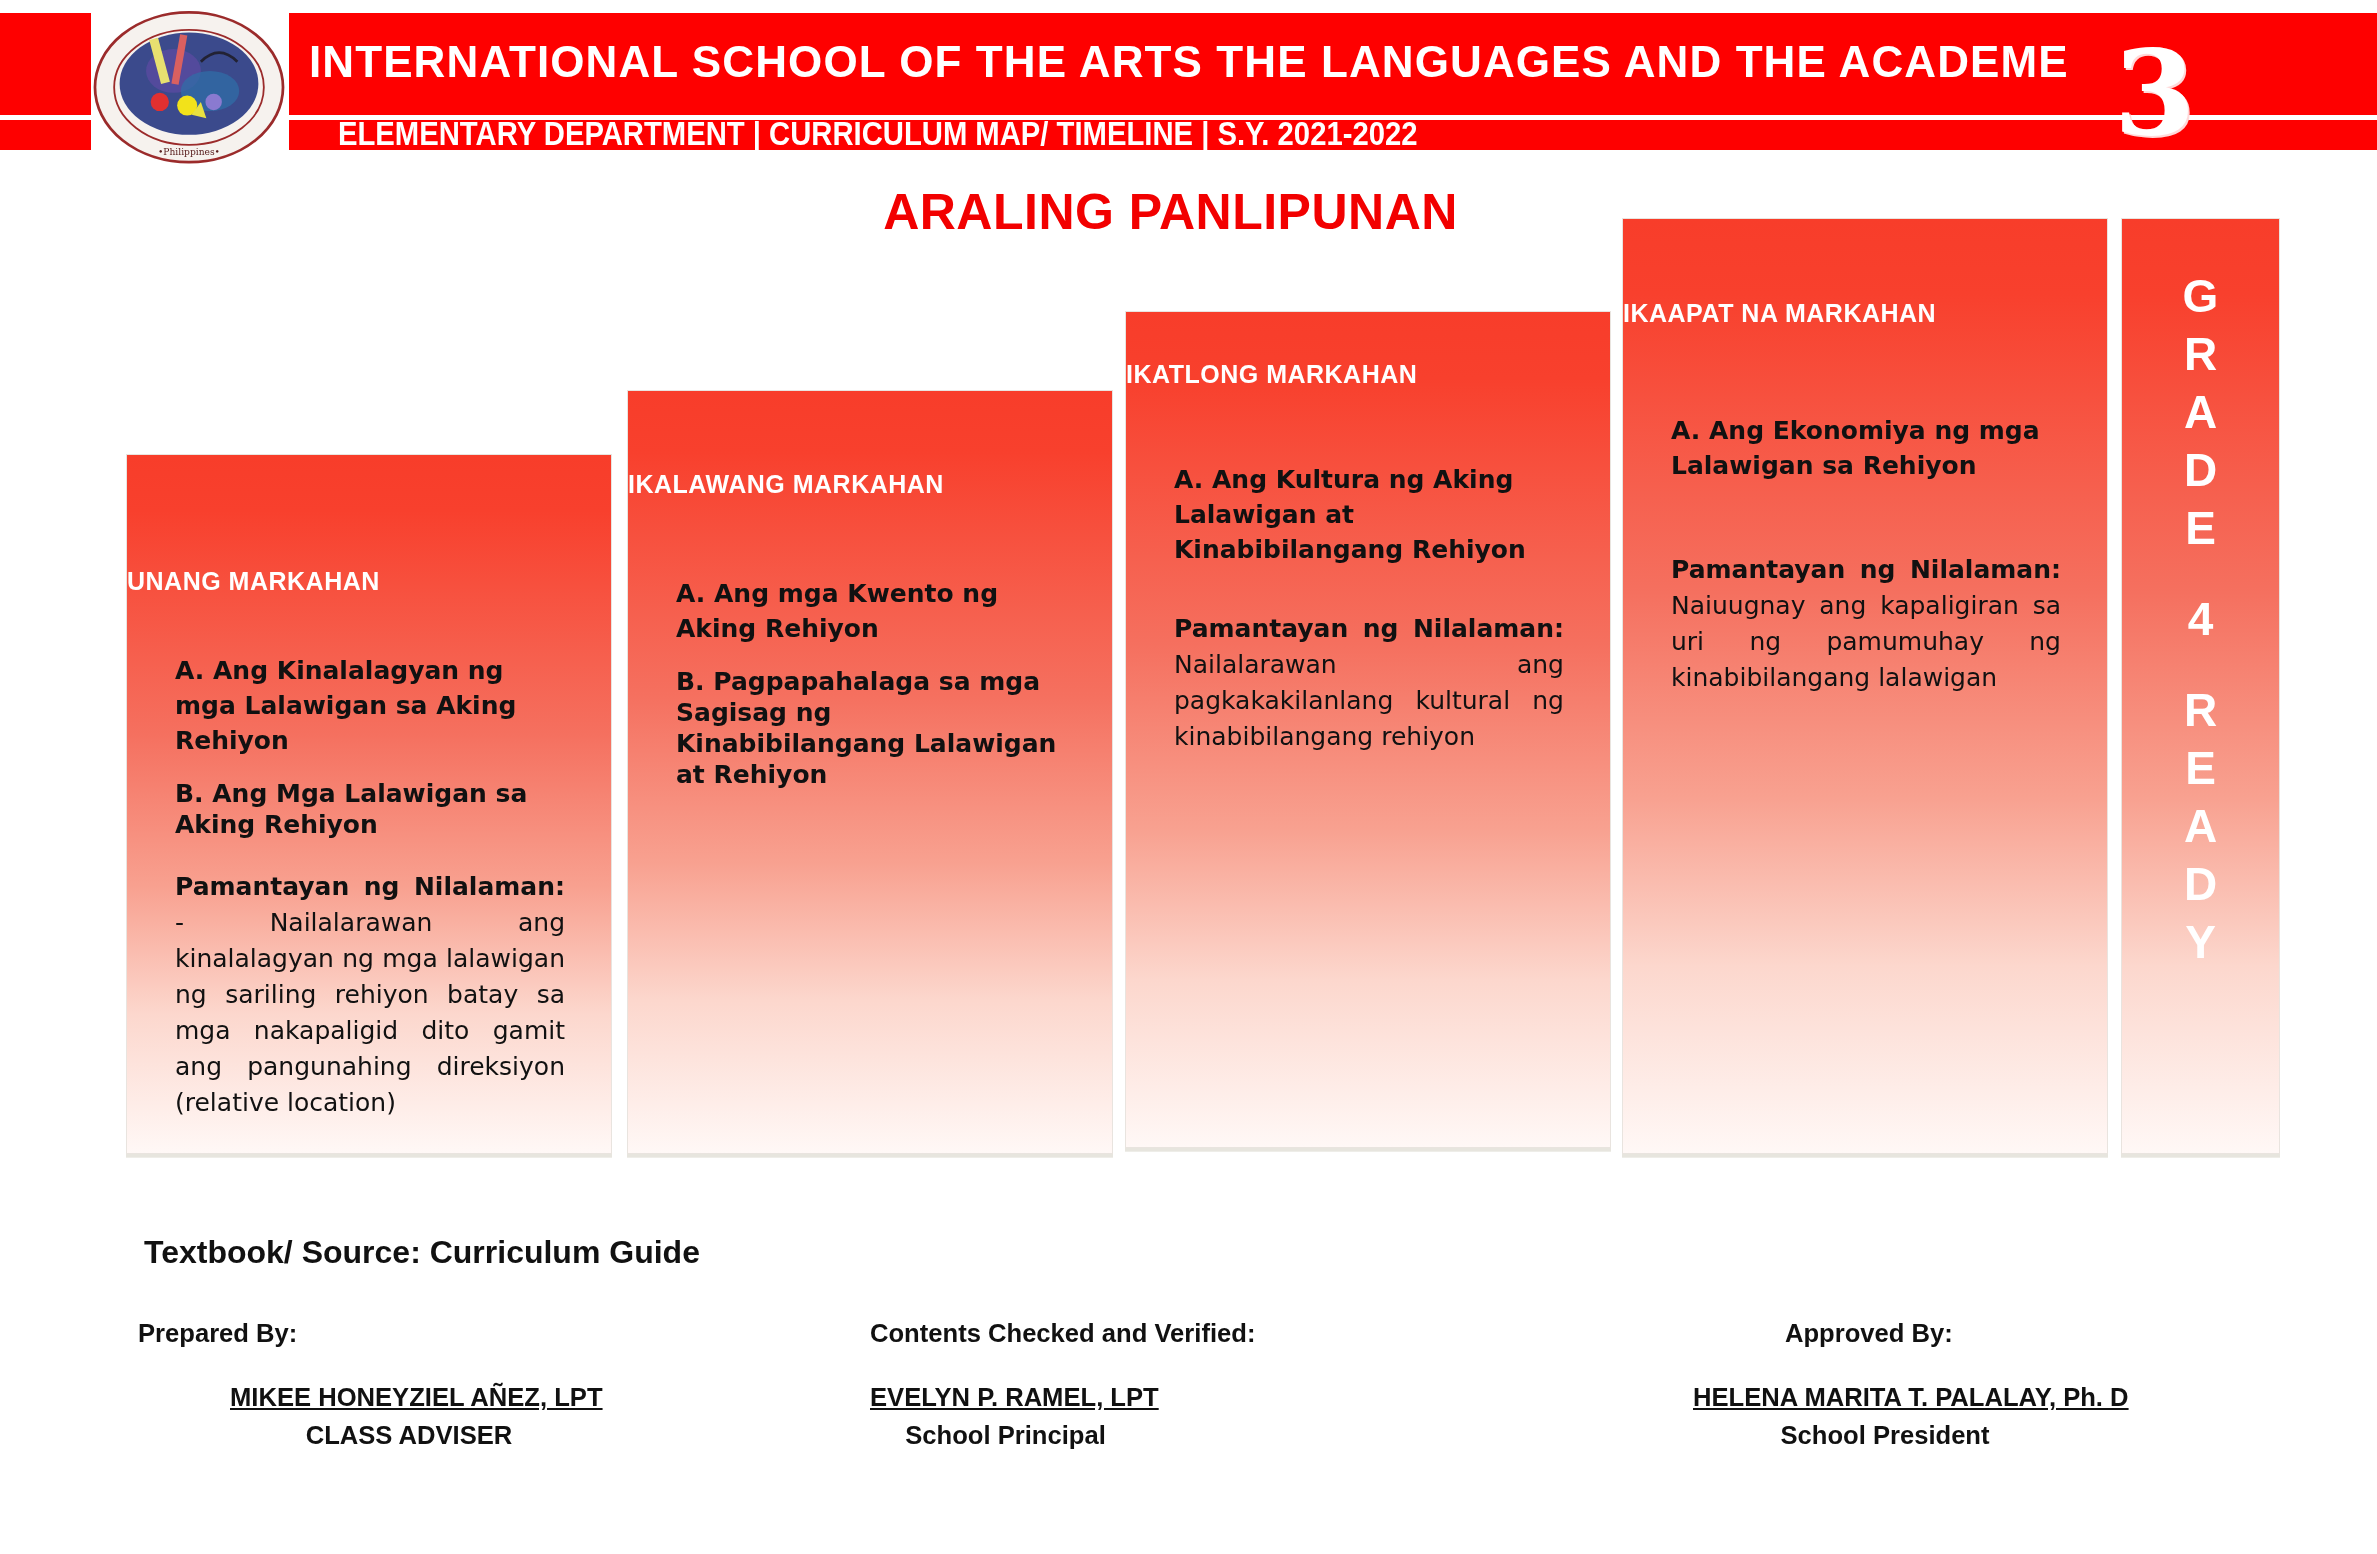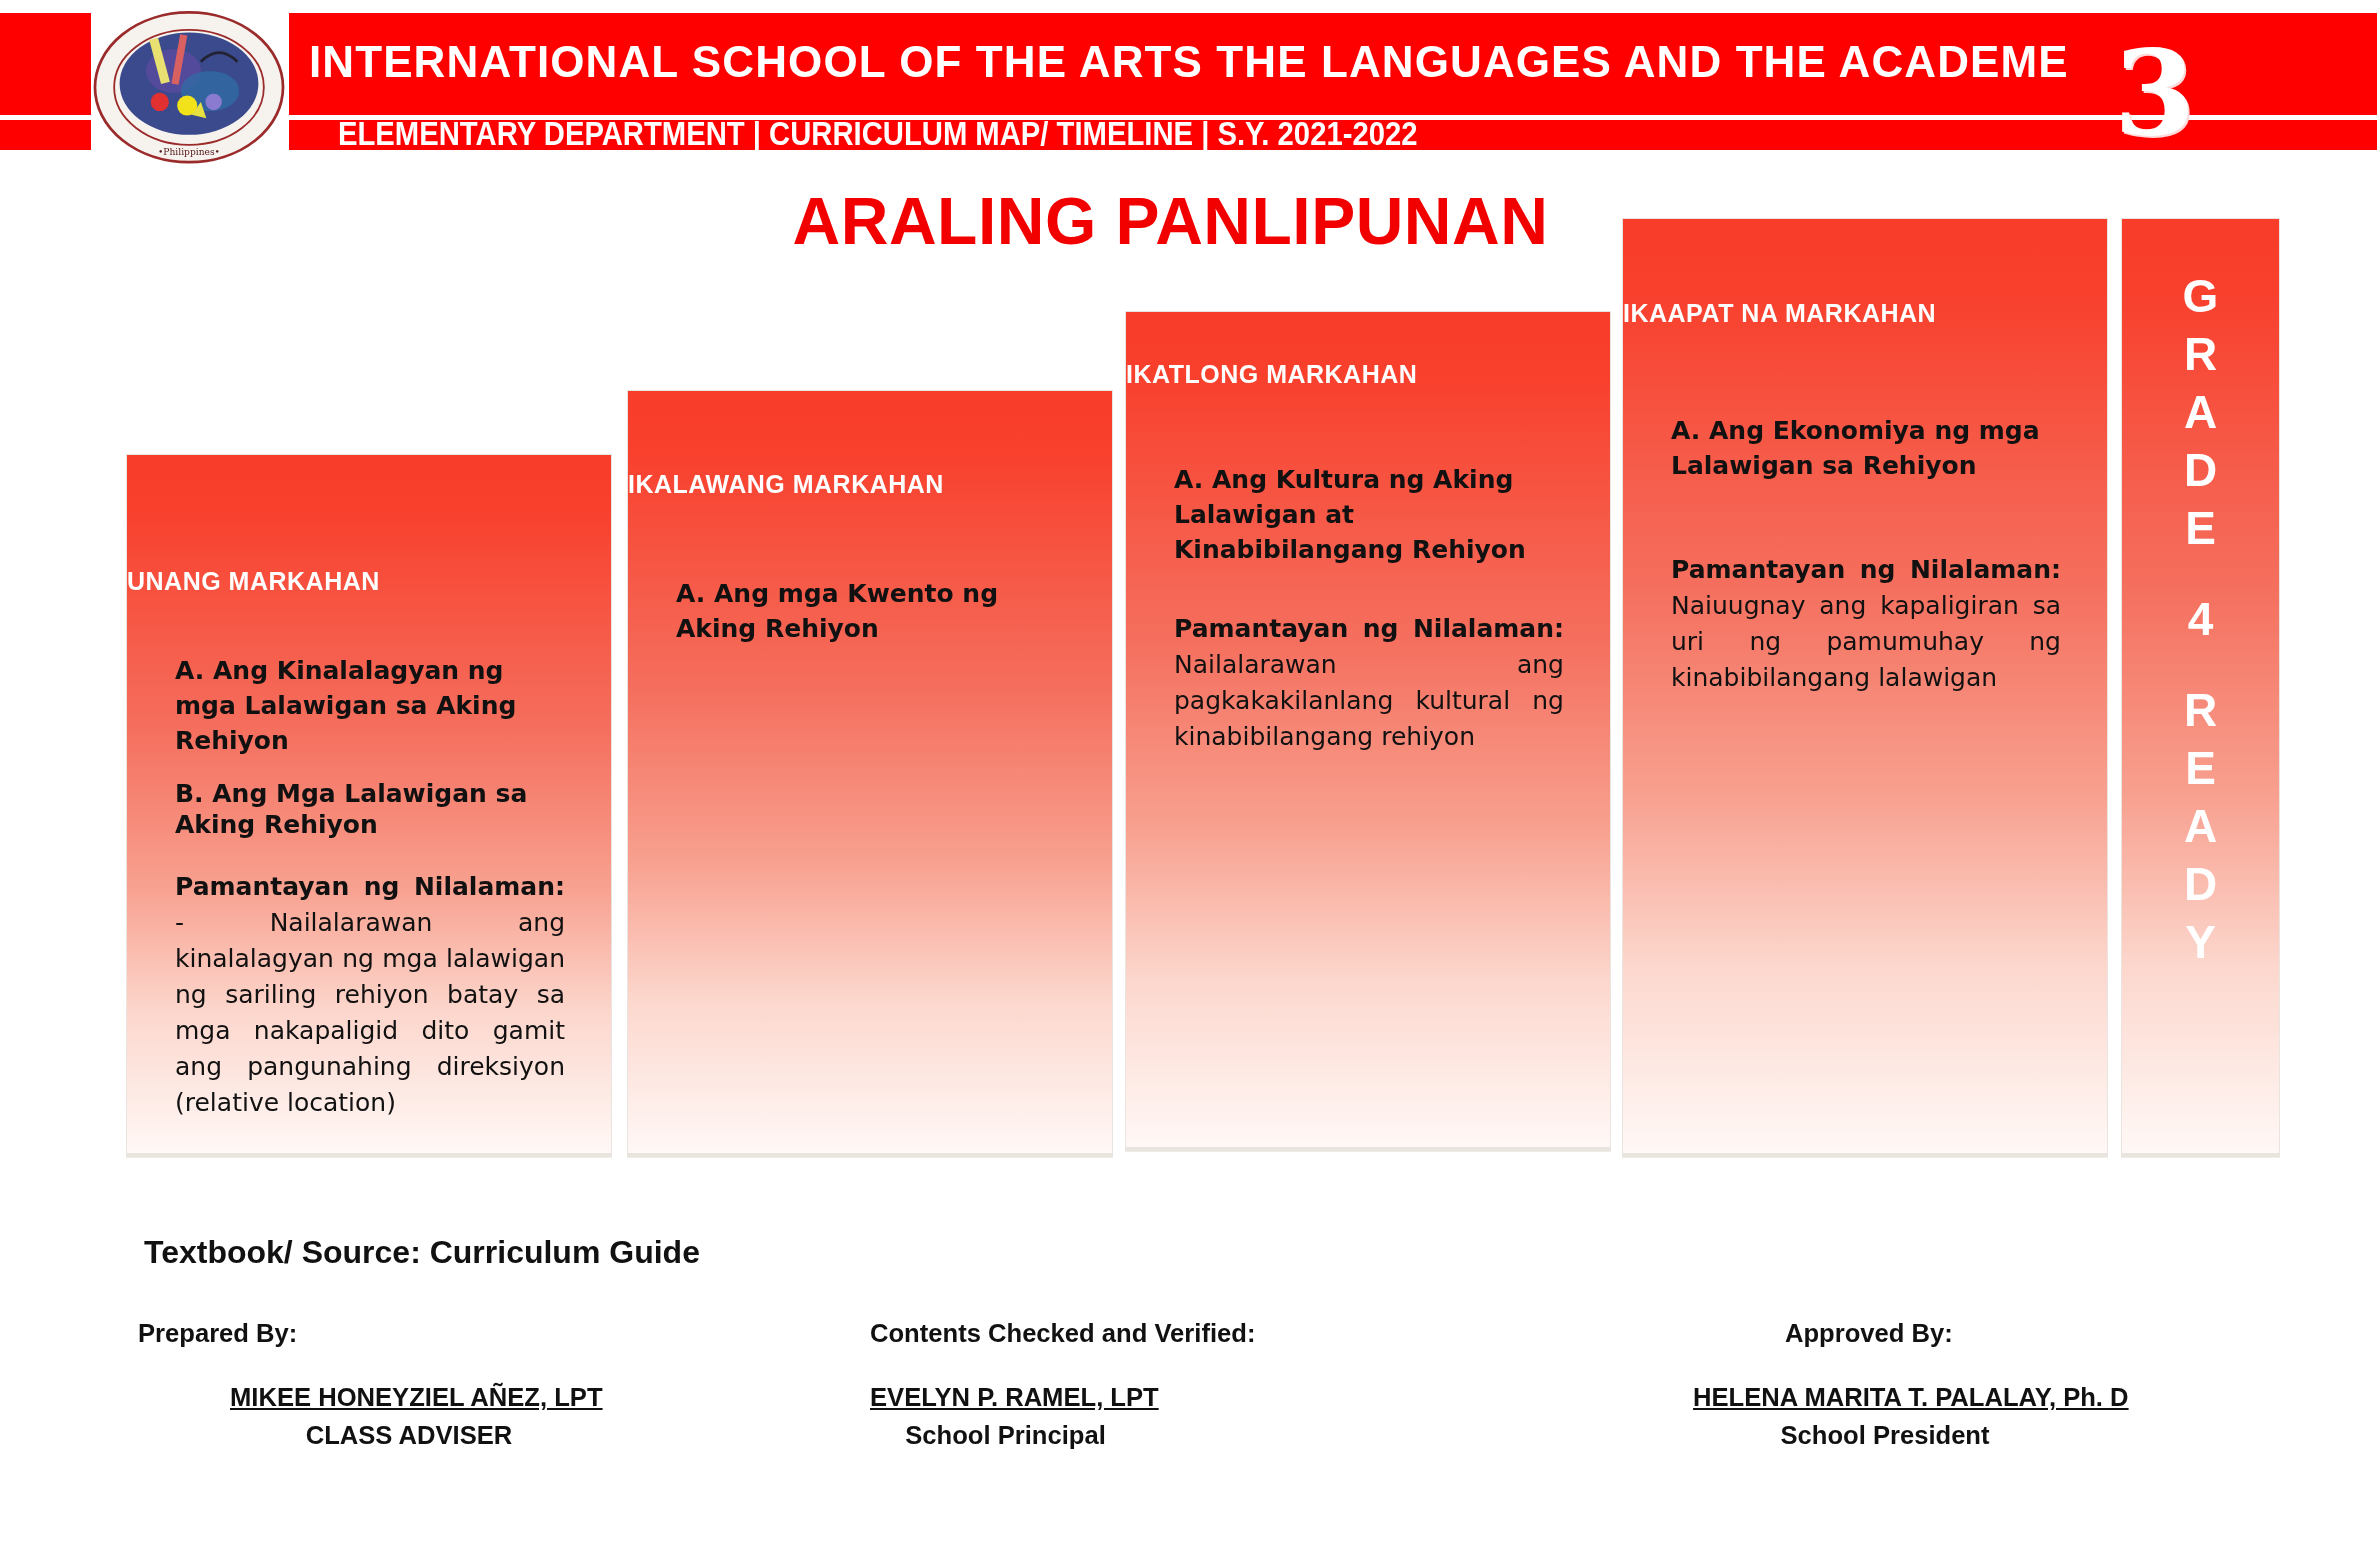--- a/index.html
+++ b/index.html
@@ -26,21 +26,21 @@
     }
     .grade-digit {
       left: 2114px; top: 35px; color: #fff; font-weight: 700; font-size: 117px;
       font-family: "DejaVu Serif", serif; line-height: 1;
       text-shadow: 1.8px 1.8px 0 #ffd9d9;
     }
 
     
     .page-title {
       left: 0; top: 183px; width: 2341px; text-align: center; color: #f20000;
-      font-weight: 700; font-size: 66px; letter-spacing: 0.5px;
+      font-weight: 700; font-size: 50px; letter-spacing: 0.5px;
     }
 
     
     .card {
       position: absolute; box-sizing: border-box;
       background: linear-gradient(to bottom, #f83d2a 0%, #f8402d 8%, #f5705f 40%, #f8a190 62%, #fcd7cd 80%, #fff8f6 100%);
       border: 1.8px solid #e9e4df;
       box-shadow: 0 3.7px 0 #e7e5de;
     }
     .card1 { left: 126px; top: 454px; width: 486px; height: 700px; }
@@ -117,20 +117,21 @@
       <span class="lbl">Pamantayan ng Nilalaman:</span>
       <span>- Nailalarawan ang kinalalagyan ng mga lalawigan ng sariling rehiyon batay sa mga nakapaligid dito gamit ang pangunahing direksiyon (relative location)</span>
     </div>
   </div>
 </div>
 
 <div class="card card2">
   <div class="card-heading" style="top:79px;">IKALAWANG MARKAHAN</div>
   <div class="card-body" style="top:185px;">
     <div class="topic">A. Ang mga Kwento ng Aking Rehiyon</div>
+    <div class="topic tight">B. Pagpapahalaga sa mga Sagisag ng Kinabibilangang Lalawigan at Rehiyon</div>
   </div>
 </div>
 
 <div class="card card3">
   <div class="card-heading" style="top:48px;">IKATLONG MARKAHAN</div>
   <div class="card-body" style="top:150px;">
     <div class="topic">A. Ang Kultura ng Aking Lalawigan at Kinabibilangang Rehiyon</div>
     <div class="standard" style="margin-top:44px;">
       <span class="lbl">Pamantayan ng Nilalaman:</span>
       <span>Nailalarawan ang pagkakakilanlang kultural ng kinabibilangang rehiyon</span>

